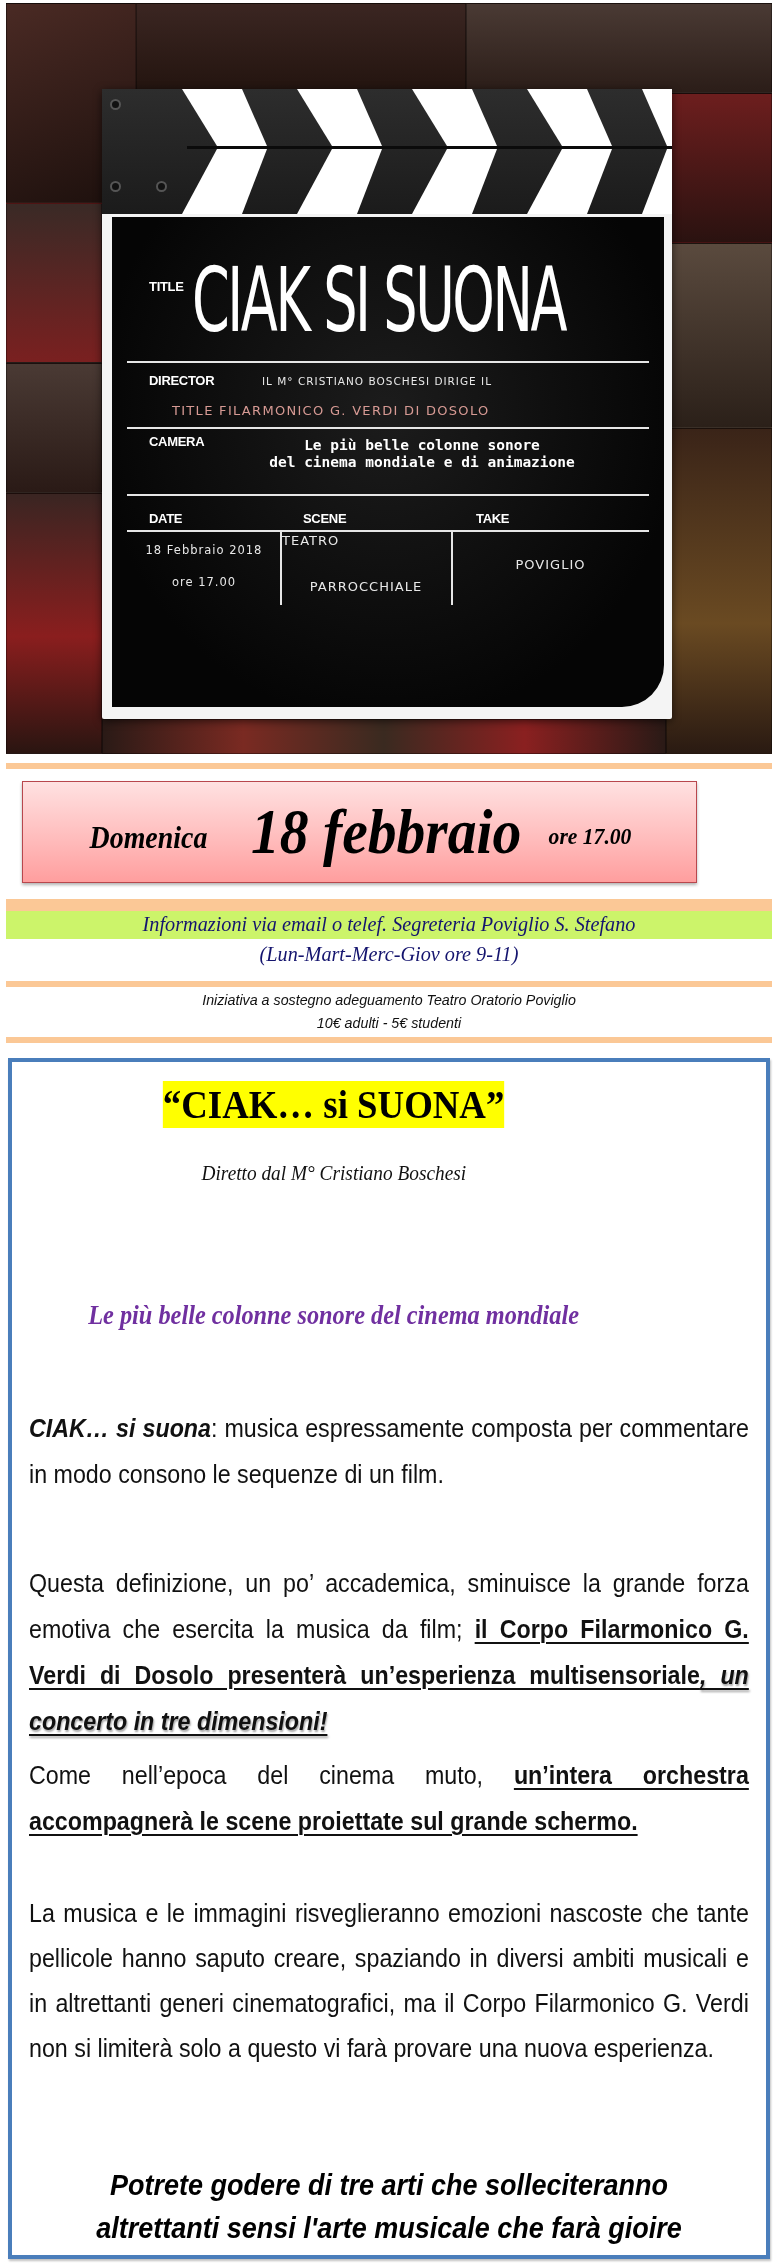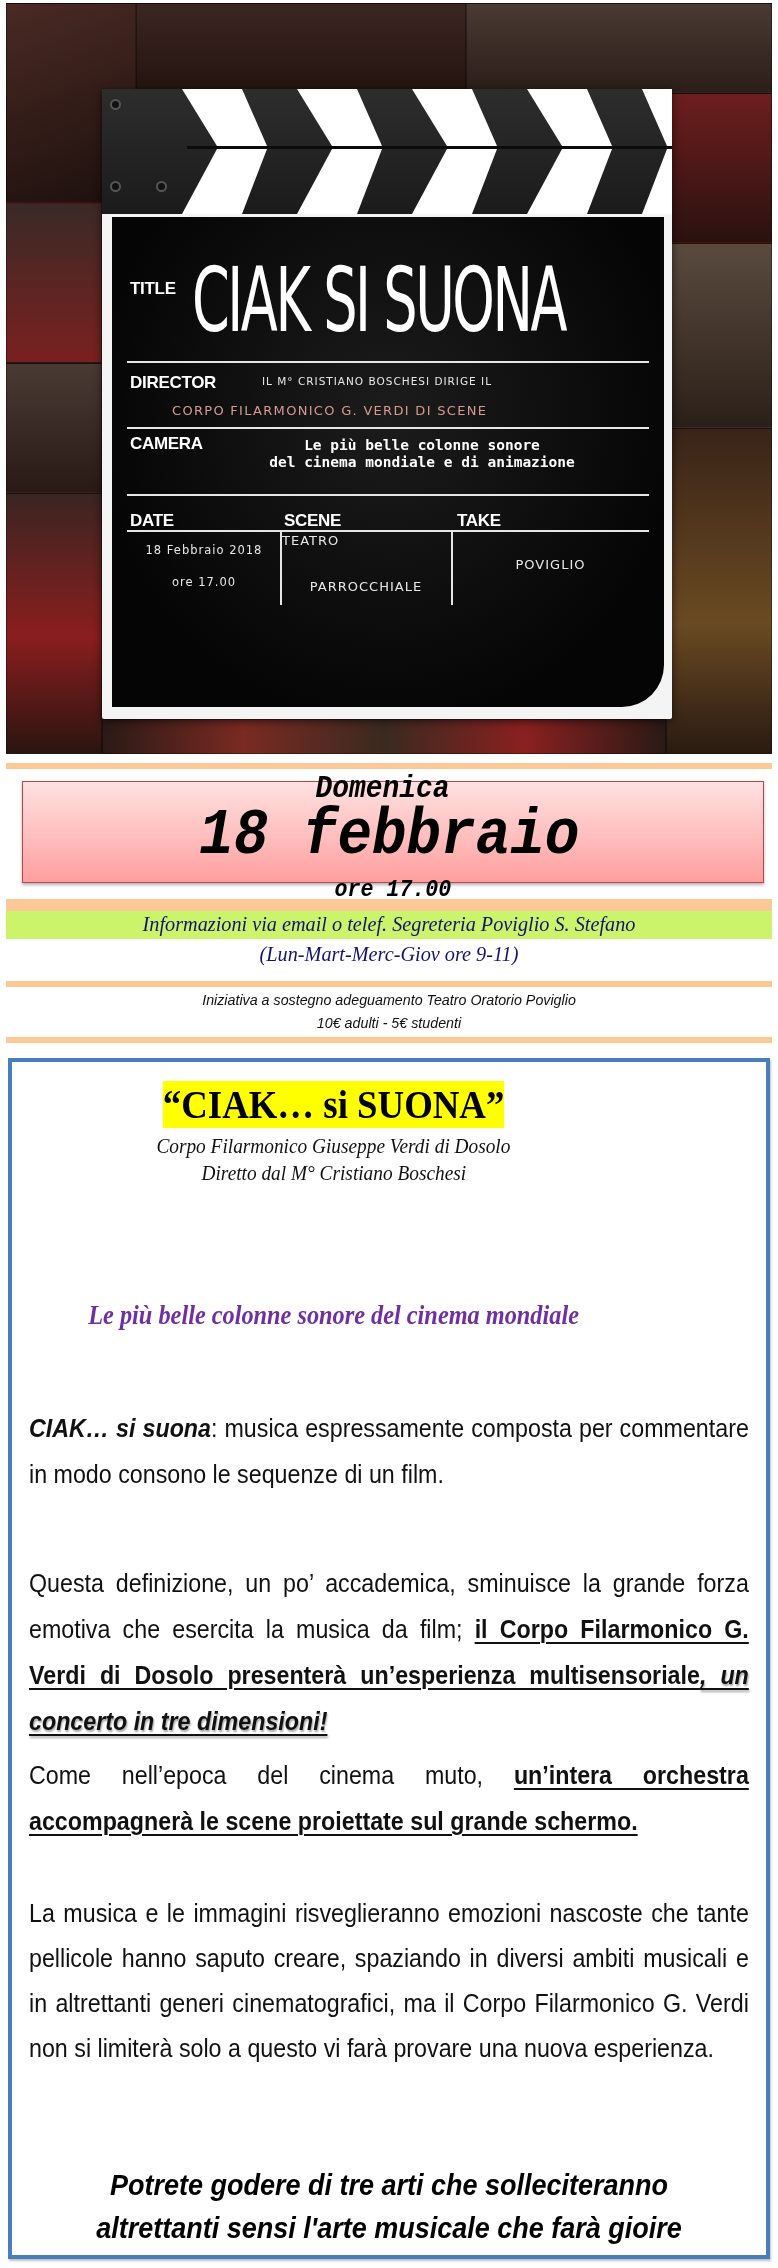--- a/index.html
+++ b/index.html
@@ -31,43 +31,43 @@
     overflow: hidden;
   }
   .clap-top .divider { position:absolute; left:85px; right:0; top:57px; height:3px; background:#0b0b0b; }
   .rivet { position:absolute; width:11px; height:11px; border-radius:50%; background:#111; border:2px solid #555; }
   .chev { position:absolute; }
   .clap-board {
     position: absolute; left: 10px; top: 128px; width: 552px; height: 490px;
     background: radial-gradient(ellipse at 50% 40%, #1c1c1c, #050505 75%);
     border-bottom-right-radius: 42px;
   }
-  .cb-label { position:absolute; color:#fff; font-weight:bold; font-family:"Liberation Sans", sans-serif; font-size:17px; letter-spacing:-0.3px; }
+  .cb-label { position:absolute; color:#fff; font-weight:bold; font-family:"Liberation Sans", sans-serif; font-size:13px; letter-spacing:-0.3px;margin-left:19px; }
   .cb-line { position:absolute; height:2px; background:#e6e6e6; }
   .cb-vline { position:absolute; width:2px; background:#e6e6e6; }
   .cb-title {
     position:absolute; left:80px; top:32px; width:440px; text-align:center;
     color:#fff; font-family:"DejaVu Sans", sans-serif; font-size:66px; font-weight:normal;
     letter-spacing:-3px; transform: scaleX(0.82) scaleY(1.35); transform-origin: left top;
     white-space: nowrap;
   }
   .cb-hand { position:absolute; color:#e8e8e8; font-family:"DejaVu Sans", sans-serif; font-size:10.5px; letter-spacing:1px; white-space:nowrap; }
   .cb-red { color:#d79a94; font-size:13px; letter-spacing:1.3px; }
   .cb-mono { position:absolute; color:#fff; font-family:"DejaVu Sans Mono", monospace; font-size:14.5px; font-weight:bold; text-align:center; line-height:17px; }
 
   
   .strip { position:absolute; left:6px; width:766px; height:6px; background:#fbc896; }
 
   
   .date-banner {
-    position:absolute; left:22px; top:781px; width:742px; height:102px;
+    position:absolute; left:22px; top:781px; width:675px; height:102px;
     background: linear-gradient(180deg, #ffe1e1 0%, #ffbaba 60%, #ff9e9e 100%);
     border: 1.5px solid #b8474d; box-shadow: 0 2px 3px rgba(0,0,0,0.3);
     display:flex; align-items:center; justify-content:center;
-    font-family:Liberation Mono, monospace; font-weight:bold; font-style:italic;flex-direction:column;
+    font-family:Liberation Serif, serif; font-weight:bold; font-style:italic;
   }
   .date-banner .d1 { font-size:31px; transform:scaleX(0.9); display:inline-block; margin-right:22px; position:relative; top:6px; }
   .date-banner .d2 { font-size:64px; transform:scaleX(0.9); display:inline-block; margin-right:8px; }
   .date-banner .d3 { font-size:24px; transform:scaleX(0.9); display:inline-block; position:relative; top:4px; }
 
   
   .info-green { position:absolute; left:6px; top:911px; width:766px; height:28px; background:#ccf46a; }
   .info-text { position:absolute; left:0; width:778px; text-align:center; font-family:"Liberation Serif", serif; font-style:italic; color:#14146e; font-size:22px; transform:scaleX(0.92); }
   .support { position:absolute; left:0; width:778px; text-align:center; font-family:"Liberation Sans", sans-serif; font-style:italic; font-size:15.5px; color:#111; transform:scaleX(0.92); }
 
@@ -129,21 +129,21 @@
       <div class="divider"></div>
     </div>
 
     <div class="clap-board">
       <div class="cb-label" style="left:18px;top:62px;">TITLE</div>
       <div class="cb-title">CIAK SI SUONA</div>
 
       <div class="cb-line" style="left:15px;right:15px;top:144px;"></div>
       <div class="cb-label" style="left:18px;top:156px;">DIRECTOR</div>
       <div class="cb-hand" style="left:150px;top:158px;">IL M° CRISTIANO BOSCHESI DIRIGE IL</div>
-      <div class="cb-hand cb-red" style="left:60px;top:186px;">CORPO FILARMONICO G. VERDI DI SCENE</div>
+      <div class="cb-hand cb-red" style="left:60px;top:186px;">TITLE FILARMONICO G. VERDI DI DOSOLO</div>
 
       <div class="cb-line" style="left:15px;right:15px;top:210px;"></div>
       <div class="cb-label" style="left:18px;top:217px;">CAMERA</div>
       <div class="cb-mono" style="left:110px;width:400px;top:220px;">Le più belle colonne sonore</div>
       <div class="cb-mono" style="left:110px;width:400px;top:237px;">del cinema mondiale e di animazione</div>
 
       <div class="cb-line" style="left:15px;right:15px;top:277px;"></div>
       <div class="cb-label" style="left:18px;top:294px;">DATE</div>
       <div class="cb-label" style="left:172px;top:294px;">SCENE</div>
       <div class="cb-label" style="left:345px;top:294px;">TAKE</div>
@@ -175,23 +175,20 @@
 <div class="strip" style="top:981px;"></div>
 
 <div class="support" style="top:991px;">Iniziativa a sostegno adeguamento Teatro Oratorio Poviglio</div>
 <div class="support" style="top:1014px;">10€ adulti - 5€ studenti</div>
 <div class="strip" style="top:1037px;"></div>
 
 <div class="article">
   <div class="center" style="top:19px;">
     <span class="t-title hl">“CIAK… si SUONA”</span>
   </div>
-  <div class="center" style="top:72px;">
-    <span class="t-sub">Corpo Filarmonico Giuseppe Verdi di Dosolo</span>
-  </div>
   <div class="center" style="top:99px;text-decoration:underline;">
     <span class="t-sub">Diretto dal M° Cristiano Boschesi</span>
   </div>
   <div class="center" style="top:235px;">
     <span class="t-purple">Le più belle colonne sonore del cinema mondiale</span>
   </div>
 
   <div class="para" style="top:343px;">
     <span class="bi">CIAK… si suona</span><span>:  musica espressamente composta per commentare in modo consono le sequenze di un film.</span>
   </div>

